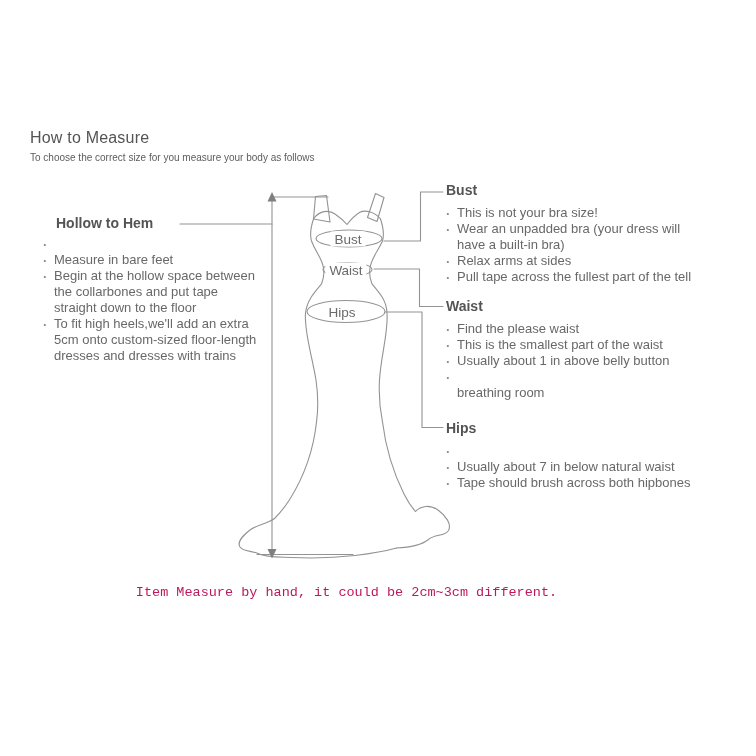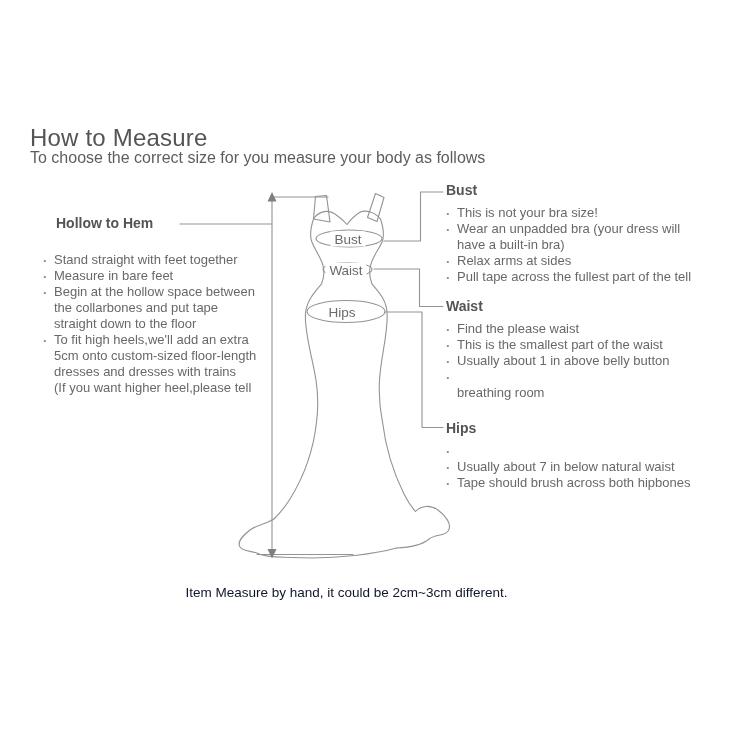--- a/index.html
+++ b/index.html
@@ -7,48 +7,48 @@
     --line:#939393; --arrow:#7f7f7f;
   }
   *{margin:0;padding:0;box-sizing:border-box;}
   html,body{background:#fff;}
   body{font-family:"Liberation Sans", sans-serif;}
   .canvas{
     position:relative;width:756px;height:756px;background:var(--background);
     overflow:hidden;color:var(--text);
   }
   .page-title{
-    position:absolute;left:30px;top:124px;font-size:24px;line-height:27px;
+    position:absolute;left:30px;top:124px;font-size:16px;line-height:27px;
     font-weight:400;color:var(--heading);letter-spacing:.2px;
   }
   .page-subtitle{
-    position:absolute;left:30px;top:148px;font-size:16px;line-height:19px;
+    position:absolute;left:30px;top:148px;font-size:10px;line-height:19px;
     font-weight:400;color:#5d5d5d;
   }
   .diagram-svg{position:absolute;left:0;top:0;}
   .section{position:absolute;}
   .section h3{
     font-size:14px;line-height:18px;font-weight:700;color:var(--heading);
-    margin-bottom:20px;
+    margin-bottom:4px;
   }
   .sec-right h3{margin-bottom:6px;}
   .li{display:flex;font-size:13px;line-height:16px;color:var(--text);}
   .li .dot{
     width:11px;flex:0 0 11px;text-align:left;color:#8b8b8b;
     font-weight:700;position:relative;top:-2px;
   }
   .li.cont .dot{visibility:hidden;}
   .sec-left h3{margin-left:13px;}
   .dress-label{
     position:absolute;transform:translate(-50%,-50%);background:var(--background);
     padding:0 4px;font-size:13.5px;color:#6a6a6a;white-space:nowrap;line-height:15px;
   }
   .footnote{
     position:absolute;left:0;top:585px;width:693px;text-align:center;
-    font-size:13.5px;color:#0f172a;line-height:16px;
+    font-size:13.5px;color:#be185d;line-height:16px;font-family:Liberation Mono, monospace;
   }
 </style>
 </head>
 <body>
 
 <div class="canvas">
 
   <svg class="diagram-svg" width="756" height="756" viewBox="0 0 756 756">
     <g fill="none" stroke="var(--line)" stroke-width="1.1" stroke-linecap="round" stroke-linejoin="round">
 
@@ -94,21 +94,20 @@
   <span class="dress-label" style="left:346px;top:270px;">Waist</span>
   <span class="dress-label" style="left:342px;top:311.5px;">Hips</span>
 
   <h1 class="page-title">How to Measure</h1>
   <div class="page-subtitle">To choose the correct size for you measure your body as follows</div>
 
   <div class="section sec-left" style="left:43px;top:214px;width:230px;">
     <h3>Hollow to Hem</h3>
     <div class="li">
         <span class="dot">.</span>
-        <span class="t">Stand straight with feet together</span>
       </div>
     <div class="li">
         <span class="dot">.</span>
         <span class="t">Measure in bare feet</span>
       </div>
     <div class="li">
         <span class="dot">.</span>
         <span class="t">Begin at the hollow space between</span>
       </div>
     <div class="li cont">
@@ -123,24 +122,20 @@
         <span class="dot">.</span>
         <span class="t">To fit high heels,we'll add an extra</span>
       </div>
     <div class="li cont">
         <span class="dot">.</span>
         <span class="t">5cm onto custom-sized floor-length</span>
       </div>
     <div class="li cont">
         <span class="dot">.</span>
         <span class="t">dresses and dresses with trains</span>
-      </div>
-    <div class="li cont">
-        <span class="dot">.</span>
-        <span class="t">(If you want higher heel,please tell</span>
       </div>
   </div>
 
   <div class="section sec-right" style="left:446px;top:181px;width:300px;">
     <h3>Bust</h3>
     <div class="li">
         <span class="dot">.</span>
         <span class="t">This is not your bra size!</span>
       </div>
     <div class="li">

